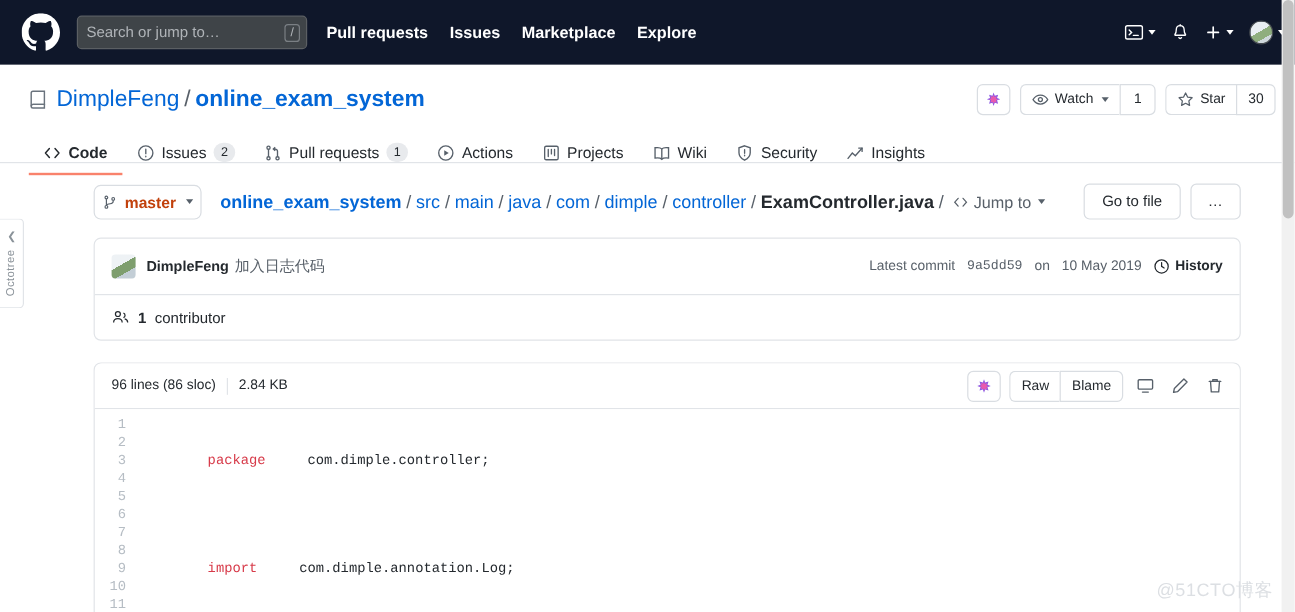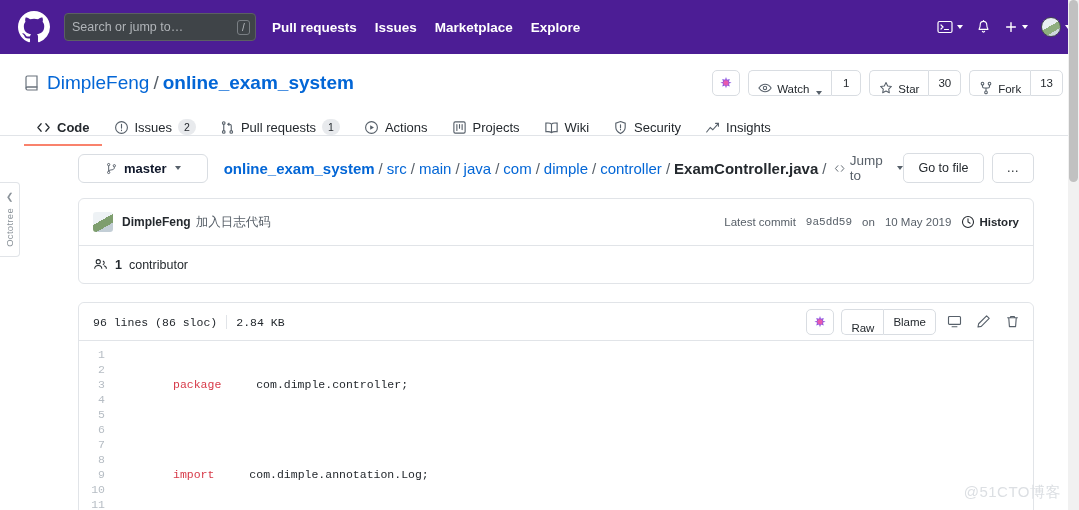--- a/index.html
+++ b/index.html
@@ -8,21 +8,21 @@
     overflow: hidden;
     background: #ffffff;
     font-family: "Liberation Sans", sans-serif;
     font-size: 14px;
     color: #24292e;
   }
   .page { position: relative; width: 1079px; height: 510px; overflow: hidden; }
 
   
   .gh-header {
-    height: 54px; background: #4c1d95;
+    height: 54px; background: #0f172a;
     display: flex; align-items: center;
     padding: 0 8px 0 18px;
     color: #fff;
   }
   .gh-logo { width: 32px; height: 32px; margin-right: 14px; flex: none; }
   .search-box {
     width: 192px; height: 28px;
     background: #3f4448; border: 1px solid #5b5f63; border-radius: 4px;
     display: flex; align-items: center; padding: 0 7px;
     margin-right: 16px; flex: none;
@@ -61,21 +61,21 @@
   .repo-name { color: #0366d6; font-weight: bold; text-decoration: none; }
 
   .repo-actions { margin-left: auto; display: flex; align-items: center; gap: 8px; }
   .btn {
     height: 26px; display: flex; align-items: center;
     border: 1px solid #d9dde2; border-radius: 5px; background: #fff;
     font-size: 11.5px; color: #24292e; padding: 0 9px; gap: 5px;
     white-space: nowrap;
   }
   .btn-group { display: flex; align-items: stretch; }
-  .btn-group .btn:first-child { border-top-right-radius:0;border-bottom-right-radius:0;border-right:none;align-items:flex-end; }
+  .btn-group .btn:first-child { border-top-right-radius:0;border-bottom-right-radius:0;border-right:none; }
   .btn-group .btn:last-child { border-top-left-radius:0;border-bottom-left-radius:0; min-width:30px; justify-content:center; }
   .btn-sparkle { width:28px; justify-content:center; padding:0; }
   .caret-dark { width:0;height:0;border-left:3.5px solid transparent;border-right:3.5px solid transparent;border-top:4px solid #57606a; margin-left:2px;}
 
   
   .repo-tabs {
     display: flex; align-items: flex-end; gap: 0;
     padding: 12px 0 0 24px; border-bottom: 1px solid #e1e4e8;
     background: #fff;
   }
@@ -90,22 +90,22 @@
   .counter {
     background: #e8eaed; border-radius: 9px; font-size: 10.5px;
     padding: 1px 6px; color: #24292e; line-height: 14px;
   }
 
   
   .container { padding: 16px 45px 0 78px; }
   .path-row { display: flex; align-items: center; height: 32px; margin-bottom: 14px; }
   .branch-btn {
     height: 29px; border: 1px solid #d9dde2; border-radius: 6px; background:#fff;
-    display: flex; align-items: center; gap: 6px; padding: 0 26px;
-    font-size: 13px; font-weight: bold; color:#0f172a; margin-right: 16px;
+    display: flex; align-items: center; gap: 6px; padding: 0 6px;
+    font-size: 13px; font-weight: bold; color:#c2410c; margin-right: 16px;
   }
   .breadcrumb { font-size: 15px; color: #0366d6; display:flex; align-items:center; flex-wrap:nowrap; }
   .breadcrumb a { color:#0366d6; text-decoration:none; }
   .breadcrumb .b-first { font-weight: bold; }
   .breadcrumb .slash { color:#586069; margin: 0 4px; font-weight: normal; }
   .breadcrumb .final { color:#24292e; font-weight:bold; }
   .jump-to { display:flex; align-items:center; gap:4px; color:#586069; font-size:13.5px; margin-left:4px; }
   .path-actions { margin-left:auto; display:flex; align-items:center; gap:8px; }
   .btn-lg { height:30px; font-size:12.5px; padding: 0 14px; }
 
@@ -125,21 +125,21 @@
     display:flex; align-items:center; gap:7px; font-size:12.5px; color:#24292e;
   }
   .contrib-row b { font-weight: bold; }
 
   .file-box { margin-top: 18px; }
   .file-toolbar {
     height: 38px; display:flex; align-items:center; padding: 0 10px 0 14px;
     border-bottom: 1px solid #e1e4e8; background:#fff;
     border-top-left-radius:6px; border-top-right-radius:6px;
   }
-  .file-meta { font-family:Liberation Mono, monospace; font-size: 11.5px; color:#24292e; display:flex; align-items:flex-end; }
+  .file-meta { font-family:Liberation Sans, sans-serif; font-size: 11.5px; color:#24292e; display:flex; align-items:flex-start; }
   .file-meta .divider { width:1px; height:14px; background:#e1e4e8; margin: 0 9px; }
   .file-actions { margin-left:auto; display:flex; align-items:center; gap:7px; }
   .icon-btn { width:22px;height:22px; display:flex;align-items:center;justify-content:center; color:#57606a; }
 
   
   .code-area { display:flex; font-family:"Liberation Mono", monospace; font-size: 11.5px; line-height: 15px; }
   .gutter { width: 34px; flex:none; text-align:right; padding: 6px 8px 0 0; color:#b6bdc4; user-select:none; }
   .code-lines { flex:1; padding: 6px 0 0 12px; white-space: pre; overflow:hidden; }
   .kw { color: #d73a49; margin-left: 48px; }
   .pln { color: #24292e; margin-left: 28px; }
@@ -258,32 +258,20 @@
         <div class="btn-group">
           <div class="btn">
             <svg width="14" height="14" viewBox="0 0 16 16" fill="none" stroke="#57606a" stroke-width="1.2" stroke-linejoin="round">
               <path d="M8 1.7l1.9 3.9 4.3.6-3.1 3 .7 4.3L8 11.5l-3.8 2 .7-4.3-3.1-3 4.3-.6z"></path>
             </svg>
             <span>Star</span>
           </div>
           <div class="btn">30</div>
         </div>
 
-        <div class="btn-group">
-          <div class="btn">
-            <svg width="14" height="14" viewBox="0 0 16 16" fill="none" stroke="#57606a" stroke-width="1.2">
-              <circle cx="4" cy="3" r="1.5"></circle>
-                <circle cx="12" cy="3" r="1.5"></circle>
-                <circle cx="8" cy="13" r="1.5"></circle>
-              <path d="M4 4.5v1.8c0 1 .8 1.7 1.7 1.7h4.6c.9 0 1.7-.7 1.7-1.7V4.5M8 8.2v3.3"></path>
-            </svg>
-            <span>Fork</span>
-          </div>
-          <div class="btn">13</div>
-        </div>
       </div>
     </div>
   </div>
 
   <div class="repo-tabs">
     <div class="tab active">
       <span class="ticon">
         <svg width="15" height="15" viewBox="0 0 16 16" fill="none" stroke="#24292e" stroke-width="1.3" stroke-linecap="round" stroke-linejoin="round">
           <path d="M5.5 4L2 8l3.5 4M10.5 4L14 8l-3.5 4"></path>
         </svg>

